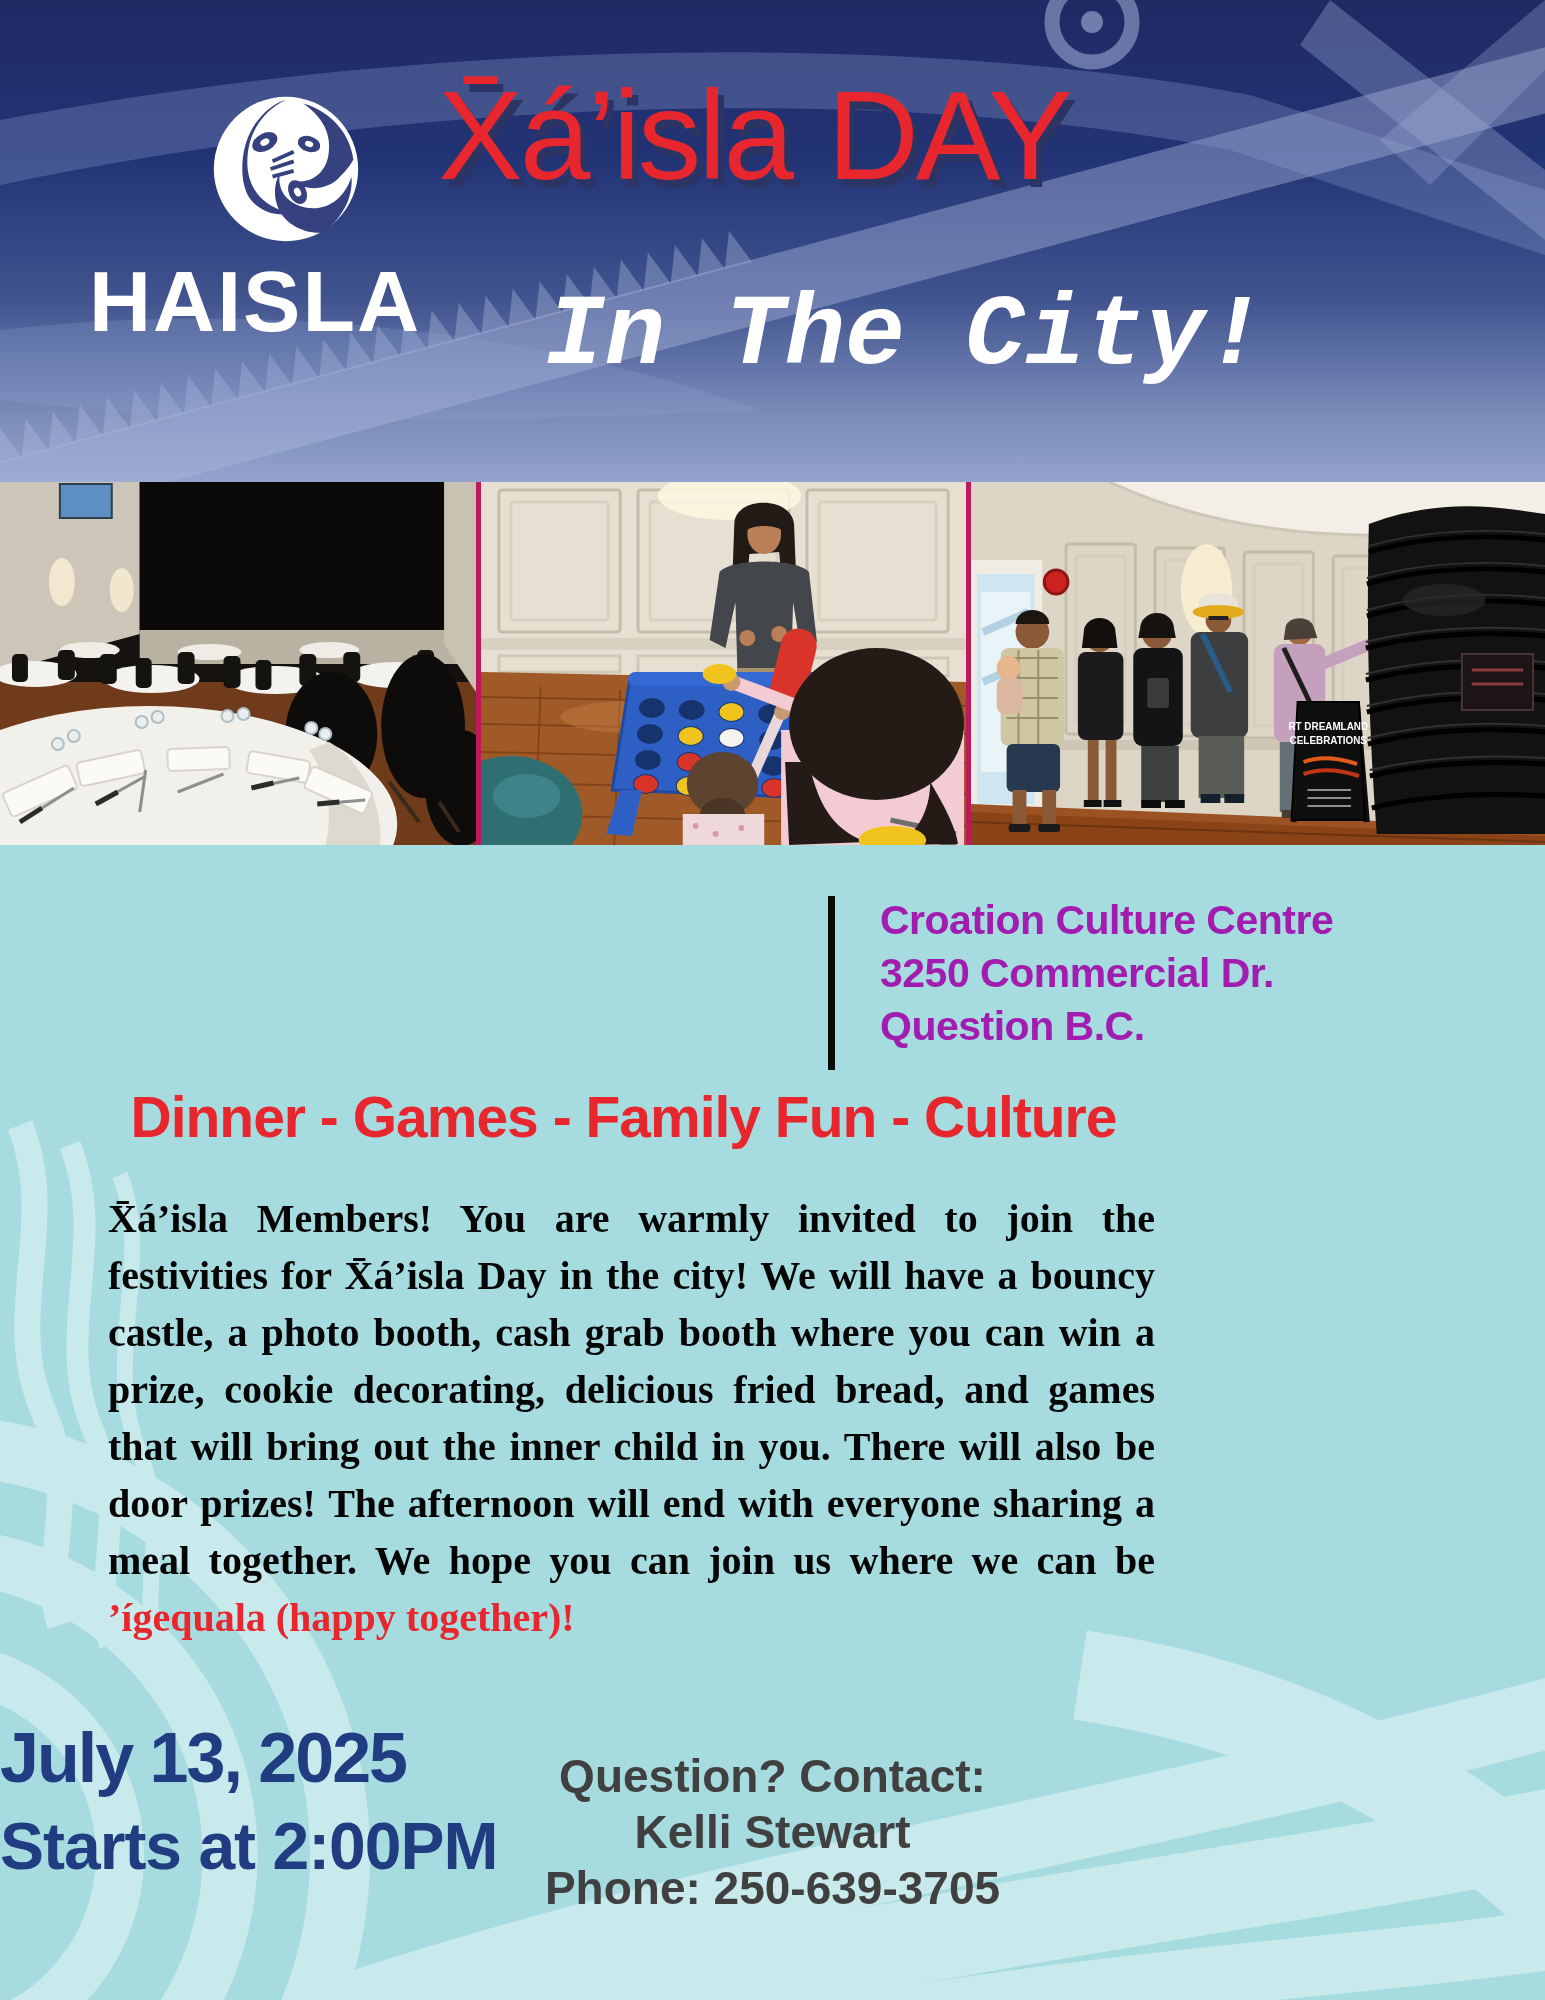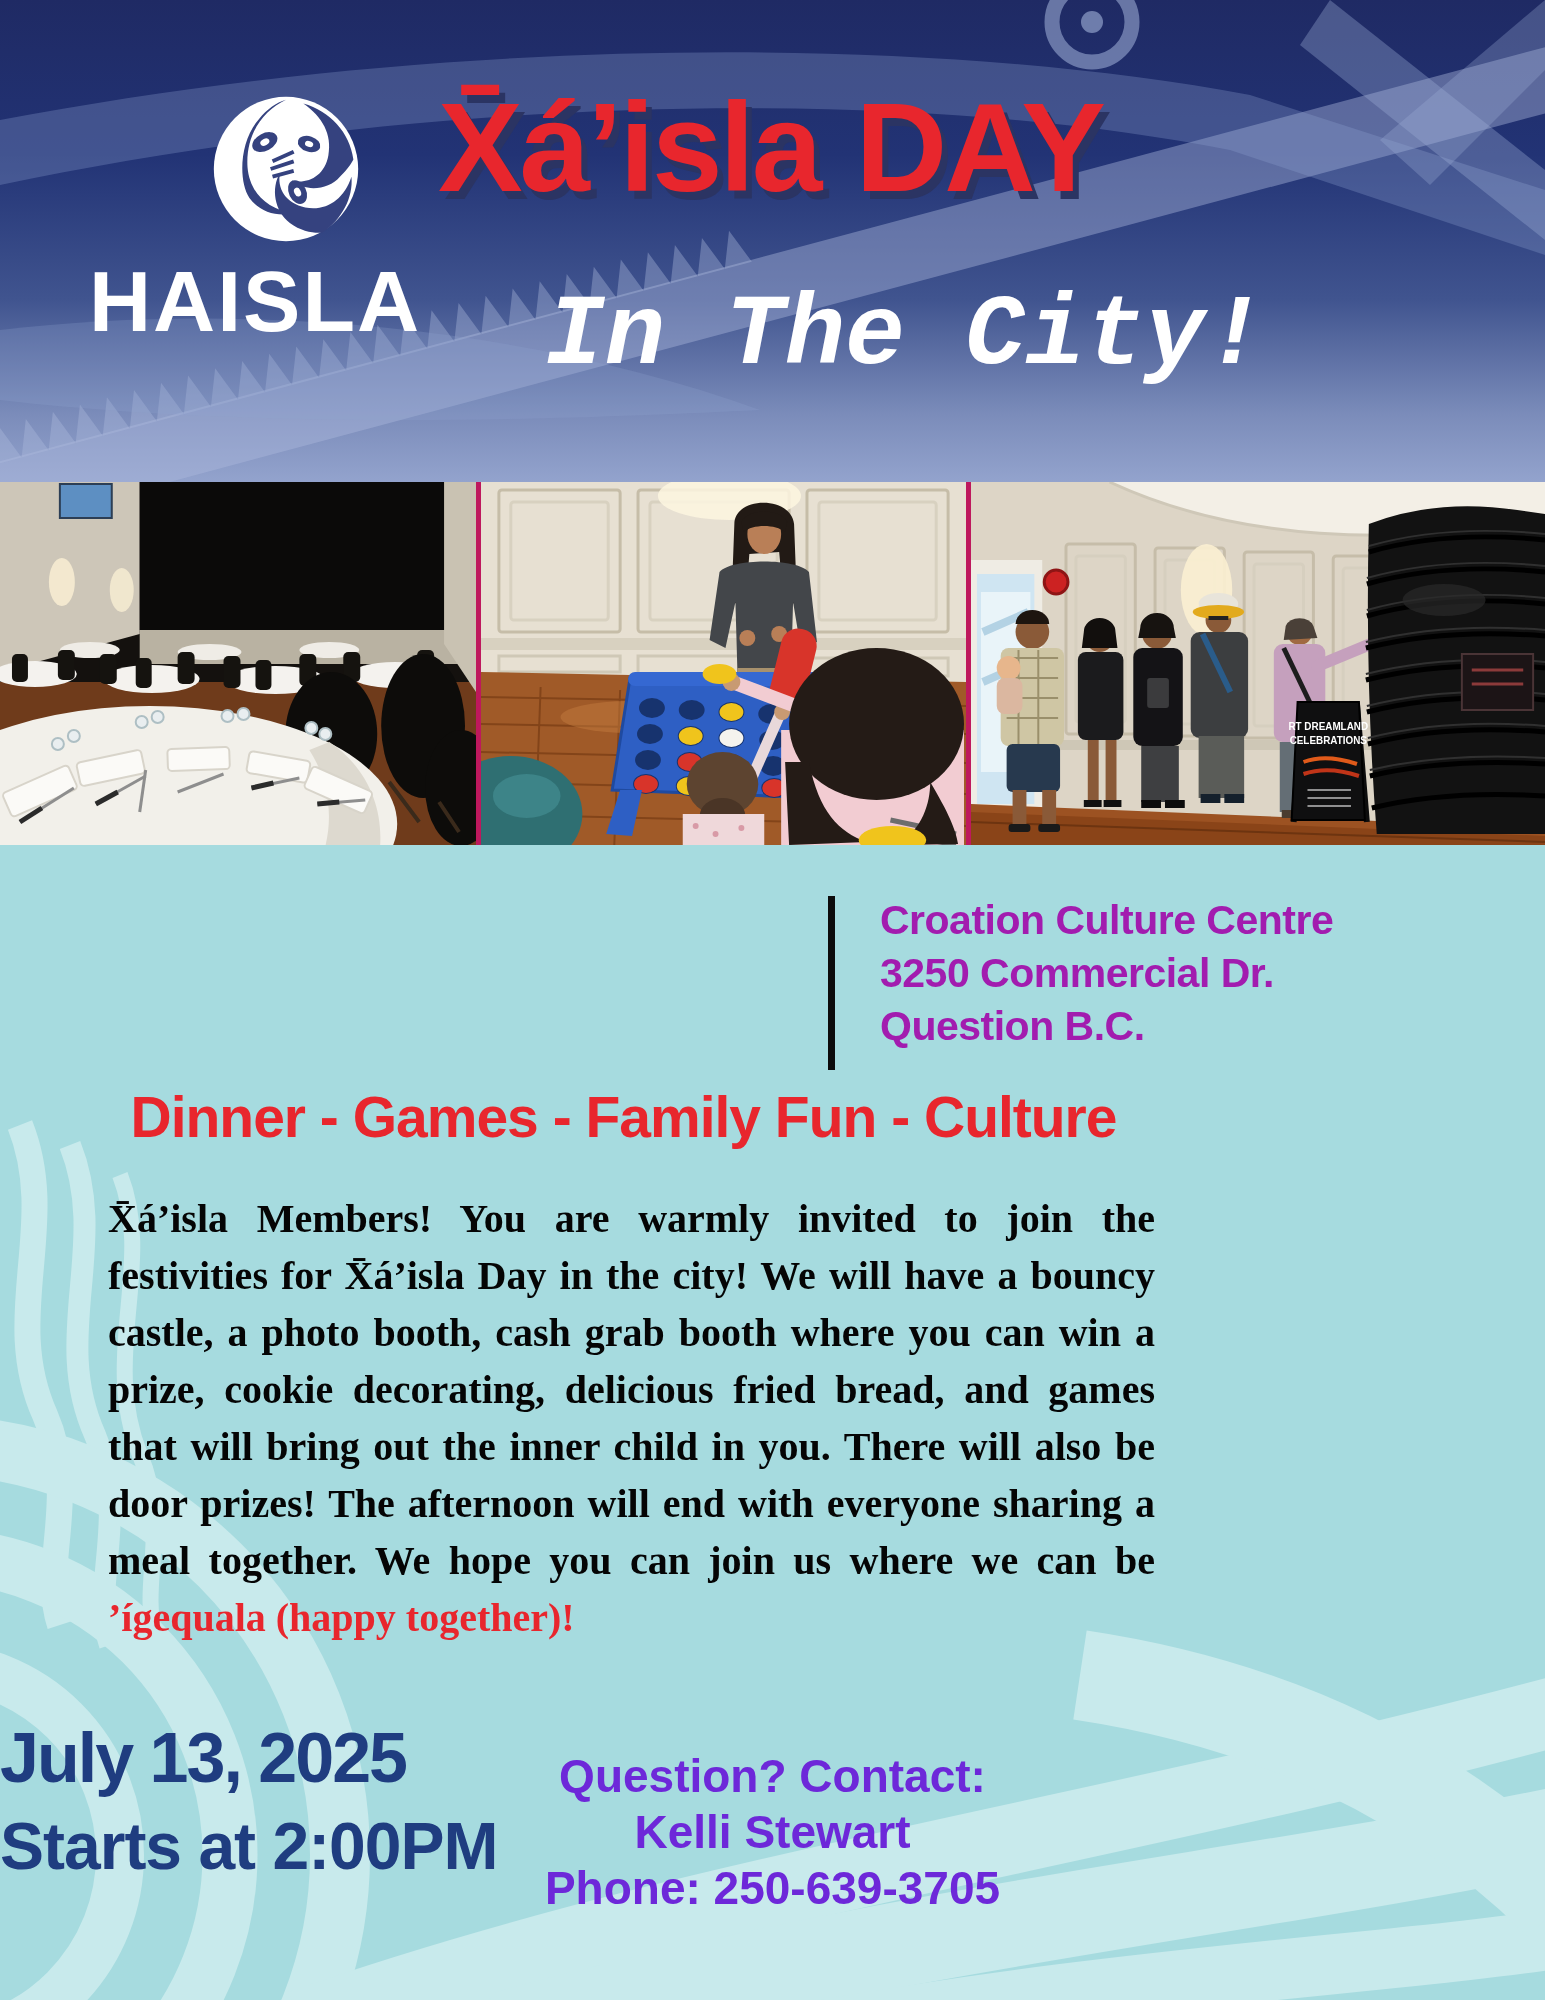--- a/index.html
+++ b/index.html
@@ -14,22 +14,22 @@
     background:linear-gradient(180deg,#1f2a64 0%,#223375 32%,#40548f 62%,#7b8cba 86%,#93a3cd 100%);
     overflow:hidden;
   }
   .header-decor{position:absolute;left:0;top:0;}
   .logo{position:absolute;left:209px;top:92px;width:154px;height:154px;}
   .org-name{
     position:absolute;left:89px;top:262px;color:#ffffff;
     font-weight:bold;font-size:86px;line-height:0.93;letter-spacing:2px;
   }
   .title{
-    position:absolute;left:438px;top:84px;white-space:nowrap;
-    color:#e8262d;font-weight:bold;font-size:127px;letter-spacing:-3px;
+    position:absolute;left:438px;top:72px;white-space:nowrap;
+    color:#e8262d;font-weight:normal;font-size:127px;letter-spacing:-3px;
     text-shadow:6px 8px 0 #2b3463;line-height:1;
   }
   .title .day{margin-left:36px;}
   .subtitle{
     position:absolute;left:545px;top:282px;white-space:nowrap;
     color:#ffffff;font-family:Liberation Mono, monospace;font-style:italic;font-weight:bold;
     font-size:100px;line-height:1.1;text-align:right;
   }
   
   .photo-strip{
@@ -56,21 +56,21 @@
     color:#e8262d;font-weight:bold;font-size:57px;letter-spacing:-1px;white-space:nowrap;
   }
   .invite{
     position:absolute;left:100px;top:1182px;width:1047px;
     font-family:"Liberation Serif",serif;font-weight:bold;font-size:40px;line-height:57px;
     color:#050505;text-align:justify;margin:8px;
   }
   .invite .highlight{color:#e8262d;}
   .contact{
     position:absolute;left:0;top:1748px;width:1545px;text-align:center;
-    color:#6d28d9;font-weight:bold;font-size:46px;line-height:56px;
+    color:#404040;font-weight:bold;font-size:46px;line-height:56px;
   }
 </style>
 </head>
 <body>
 
 <div class="header">
 
   <svg class="header-decor" width="1545" height="482" viewBox="0 0 1545 482">
     <g transform="rotate(-15 200 420)">
       <rect x="-150" y="408" width="1900" height="64" fill="#aebbdd" opacity="0.42"></rect>

